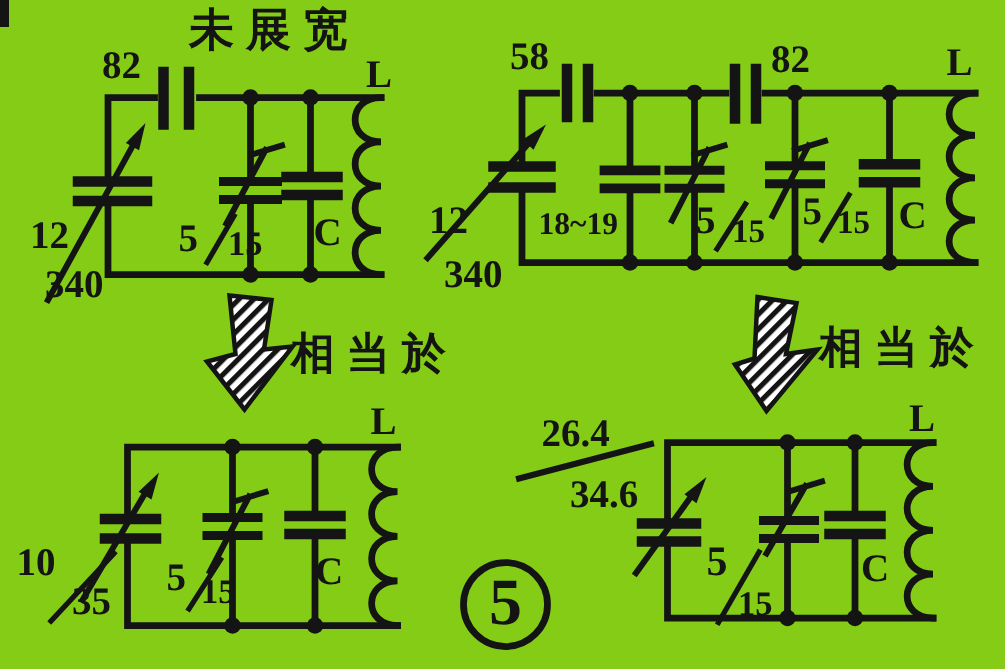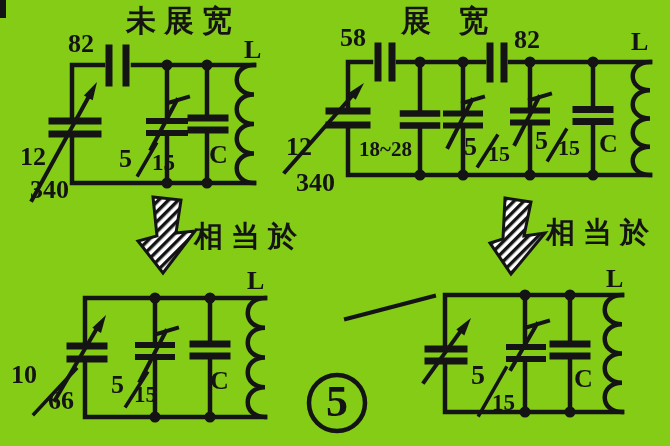--- a/index.html
+++ b/index.html
@@ -132,43 +132,44 @@
 
 <div class="lbl" style="left:126px;top:6px;font-size:30px;letter-spacing:8px">未展宽</div>
 <div class="lbl" style="left:68px;top:31px;font-size:26px">82</div>
 <div class="lbl" style="left:244px;top:37px;font-size:26px">L</div>
 <div class="lbl" style="left:20px;top:144px;font-size:26px">12</div>
 <div class="lbl" style="left:30px;top:177px;font-size:26px">340</div>
 <div class="lbl" style="left:119px;top:146px;font-size:26px">5</div>
 <div class="lbl" style="left:152px;top:151px;font-size:23px">15</div>
 <div class="lbl" style="left:209px;top:142px;font-size:26px">C</div>
 
-<div class="lbl" style="left:401px;top:6px;font-size:30px;letter-spacing:10px">展 宽</div>
 <div class="lbl" style="left:340px;top:25px;font-size:26px">58</div>
 <div class="lbl" style="left:514px;top:27px;font-size:26px">82</div>
 <div class="lbl" style="left:631px;top:29px;font-size:26px">L</div>
 <div class="lbl" style="left:286px;top:134px;font-size:26px">12</div>
 <div class="lbl" style="left:296px;top:170px;font-size:26px">340</div>
-<div class="lbl" style="left:359px;top:139px;font-size:21px">18~28</div>
+<div class="lbl" style="left:359px;top:139px;font-size:21px">18~19</div>
 <div class="lbl" style="left:464px;top:134px;font-size:26px">5</div>
 <div class="lbl" style="left:488px;top:143px;font-size:22px">15</div>
 <div class="lbl" style="left:535px;top:128px;font-size:26px">5</div>
 <div class="lbl" style="left:558px;top:137px;font-size:22px">15</div>
 <div class="lbl" style="left:599px;top:131px;font-size:26px">C</div>
 
 <div class="lbl" style="left:194px;top:222px;font-size:29px;letter-spacing:8px">相当於</div>
 <div class="lbl" style="left:546px;top:218px;font-size:29px;letter-spacing:8px">相当於</div>
 
 <div class="lbl" style="left:247px;top:268px;font-size:26px">L</div>
 <div class="lbl" style="left:11px;top:362px;font-size:26px">10</div>
-<div class="lbl" style="left:48px;top:388px;font-size:26px">66</div>
+<div class="lbl" style="left:48px;top:388px;font-size:26px">35</div>
 <div class="lbl" style="left:111px;top:372px;font-size:26px">5</div>
 <div class="lbl" style="left:134px;top:383px;font-size:23px">15</div>
 <div class="lbl" style="left:210px;top:368px;font-size:26px">C</div>
 
+<div class="lbl" style="left:361px;top:276px;font-size:26px">26.4</div>
+<div class="lbl" style="left:380px;top:317px;font-size:26px">34.6</div>
 <div class="lbl" style="left:606px;top:266px;font-size:26px">L</div>
 <div class="lbl" style="left:471px;top:361px;font-size:28px">5</div>
 <div class="lbl" style="left:492px;top:391px;font-size:23px">15</div>
 <div class="lbl" style="left:574px;top:366px;font-size:26px">C</div>
 
 <div class="lbl" style="left:323px;top:380px;width:28px;text-align:center;font-size:44px">5</div>
 
 </div>
 
 </body></html>

